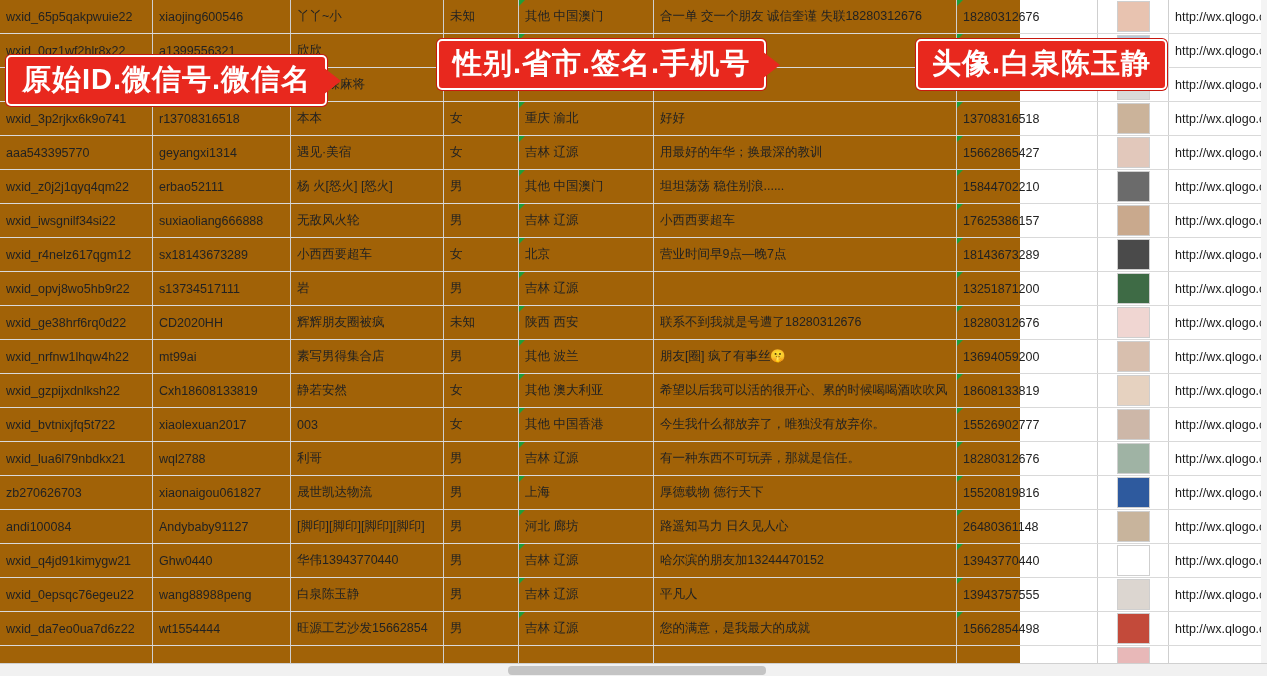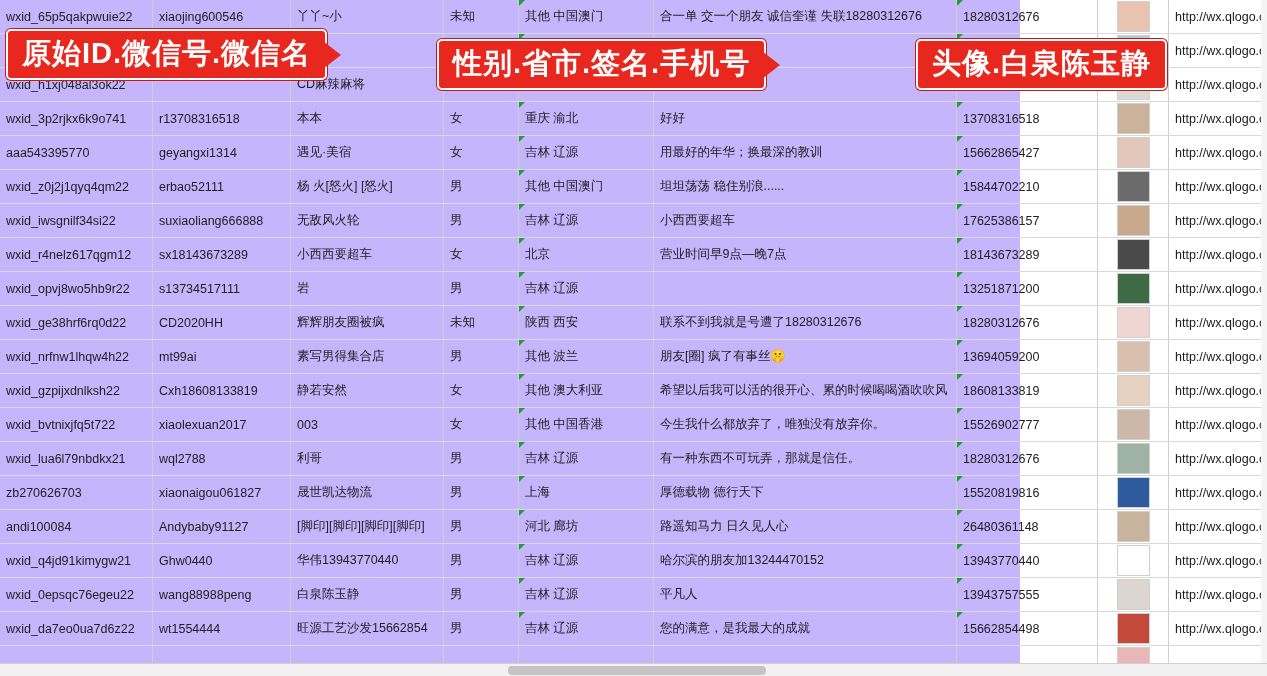--- a/index.html
+++ b/index.html
@@ -12,21 +12,21 @@
     height: 676px;
     overflow: hidden;
     font-family: "Liberation Sans", sans-serif;
     position: relative;
   }
   .sheet {
     position: absolute;
     top: 0; left: 0;
     width: 1020px;
     height: 676px;
-    background: #c4b5fd;
+    background: #a16207;
   }
   table.grid {
     border-collapse: collapse;
     table-layout: fixed;
     width: 1267px;
     font-size: 12.5px;
     color: #222222;
   }
   table.grid td {
     border-right: 1px solid #cfcfcf;
@@ -36,21 +36,21 @@
     vertical-align: middle;
     white-space: nowrap;
     overflow: hidden;
     text-overflow: clip;
   }
   
   .c0 { width: 140px; }
   .c1 { width: 125px; }
   .c2 { width: 140px; }
   .c3 { width: 62px; }
-  .c4 { width: 122px; font-family: Liberation Serif, serif; }
+  .c4 { width: 122px; }
   .c5 { width: 290px; }
   .c6 { width: 128px; }
   .c7 { width: 58px; padding: 0; }
   .c8 { width: 200px; }
 
   
   .corner {
     position: relative;
   }
   .corner::before {
@@ -84,21 +84,21 @@
     font-weight: bold;
     font-size: 29px;
     letter-spacing: 1px;
     padding: 6px 14px 8px 14px;
     border-radius: 5px;
     border: 2px solid #ffffff;
     box-shadow: 0 0 0 1px #c8180f;
     white-space: nowrap;
     line-height: 1.15;
   }
-  .banner-1 { left: 6px; top: 29px; }
+  .banner-1 { left: 6px; top: 55px; }
   .banner-2 { left: 437px; top: 39px; }
   .banner-3 { left: 916px; top: 39px; }
   .banner::after {
     content: "";
     position: absolute;
     right: -16px;
     top: 10px;
     width: 0; height: 0;
     border-left: 18px solid #e8281e;
     border-top: 14px solid transparent;

